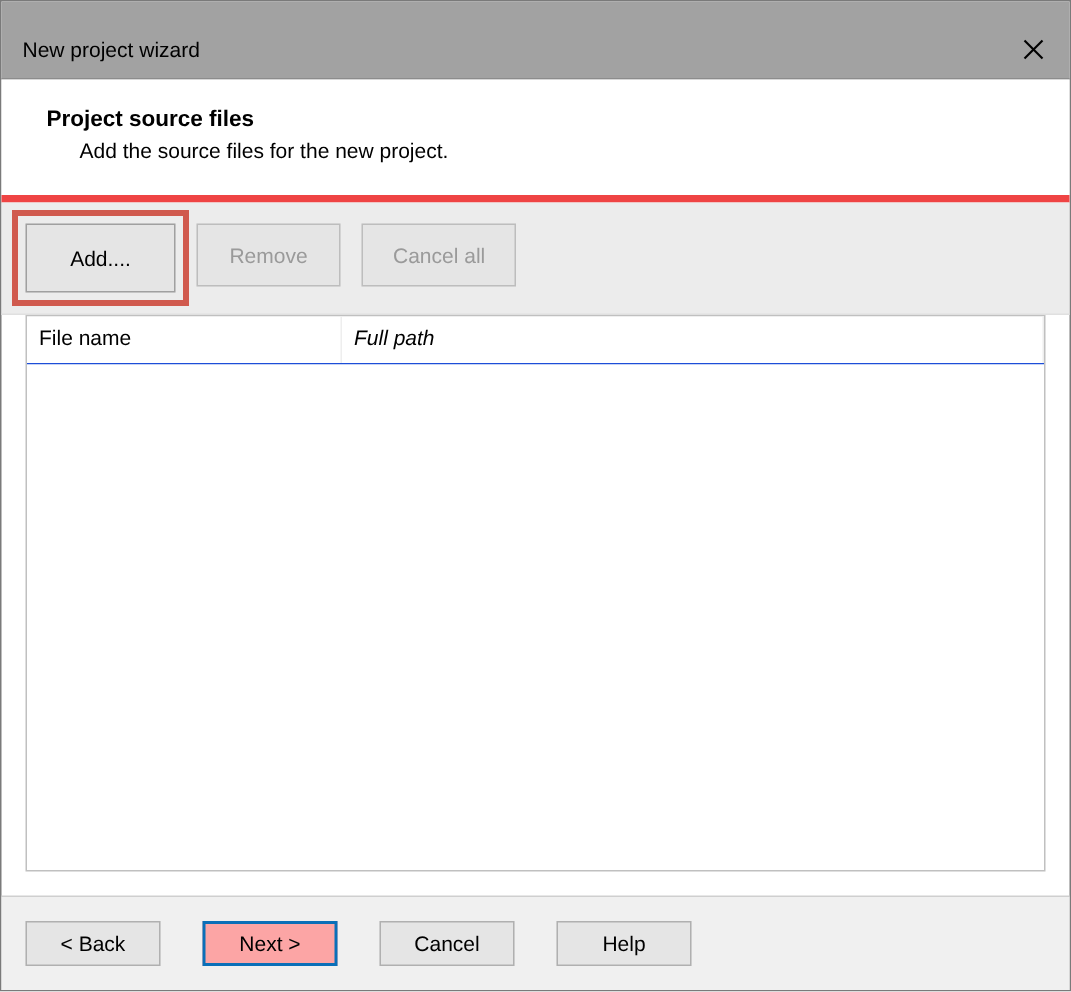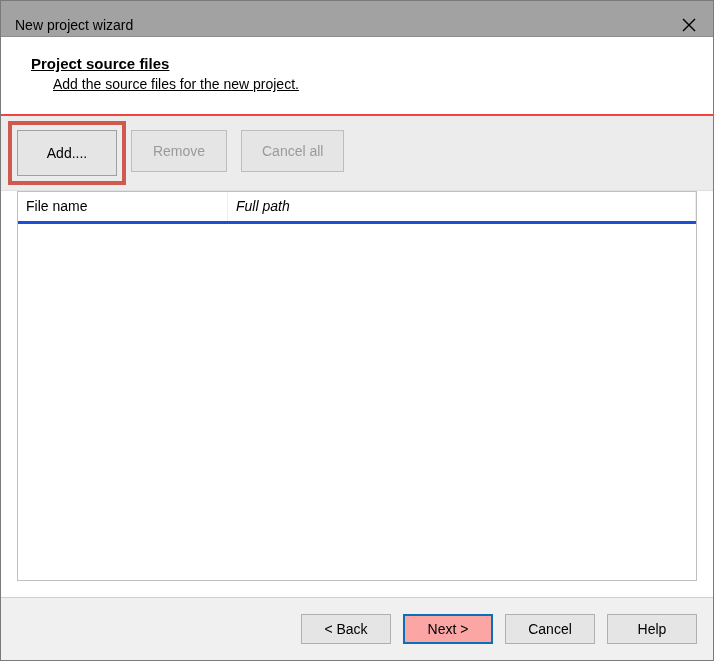--- a/index.html
+++ b/index.html
@@ -16,21 +16,21 @@
     }
     .window {
       width: 714px;
       height: 661px;
       border: 1px solid #7a7a7a;
       display: flex;
       flex-direction: column;
       background: #fff;
     }
     .titlebar {
-      height: 36px;
+      height: 52px;
       background: #a2a2a2;
       display: flex;
       align-items: center;
       justify-content: space-between;
       padding: 12px 0 0 14px;
       border-bottom: 1px solid #8c8c8c;
     }
     .titlebar-title {
       font-size: 14px;
       color: #000;
@@ -43,22 +43,21 @@
       justify-content: center;
       cursor: pointer;
     }
     .close-btn svg {
       width: 14px;
       height: 14px;
     }
     .header-section {
       padding: 18px 24px 22px 30px;
       background: #fff;
-      border-bottom: 2px solid #ef4444;
-      text-decoration: underline;
+      border-bottom: 5px solid #ef4444;
     }
     .header-title {
       font-size: 15px;
       font-weight: 600;
       color: #000;
       margin-bottom: 4px;
     }
     .header-subtitle {
       font-size: 14px;
       color: #000;
@@ -115,21 +114,21 @@
       margin: 0 16px 16px 16px;
       border: 1px solid #c0c0c0;
       background: #fff;
       display: flex;
       flex-direction: column;
     }
     .table-header {
       display: flex;
       height: 32px;
       background: #fff;
-      border-bottom: 3px solid #1d4ed8;
+      border-bottom: 1px solid #1d4ed8;
     }
     .table-header-cell {
       font-size: 14px;
       color: #000;
       padding: 6px 8px;
       border-right: 1px solid #eee;
     }
     .col-filename {
       width: 210px;
     }
@@ -143,23 +142,22 @@
     }
     .bottom-separator {
       height: 1px;
       background: #cfcfcf;
     }
     .footer {
       height: 62px;
       background: #f0f0f0;
       display: flex;
       align-items: center;
-      justify-content: flex-end;
       padding: 0 16px;
-      gap: 12px;
+      gap: 28px;
     }
     .footer-btn {
       height: 30px;
       min-width: 90px;
       padding: 0 12px;
       background: #e5e5e5;
       border: 1px solid #b0b0b0;
       font-size: 14px;
       color: #000;
       cursor: pointer;

